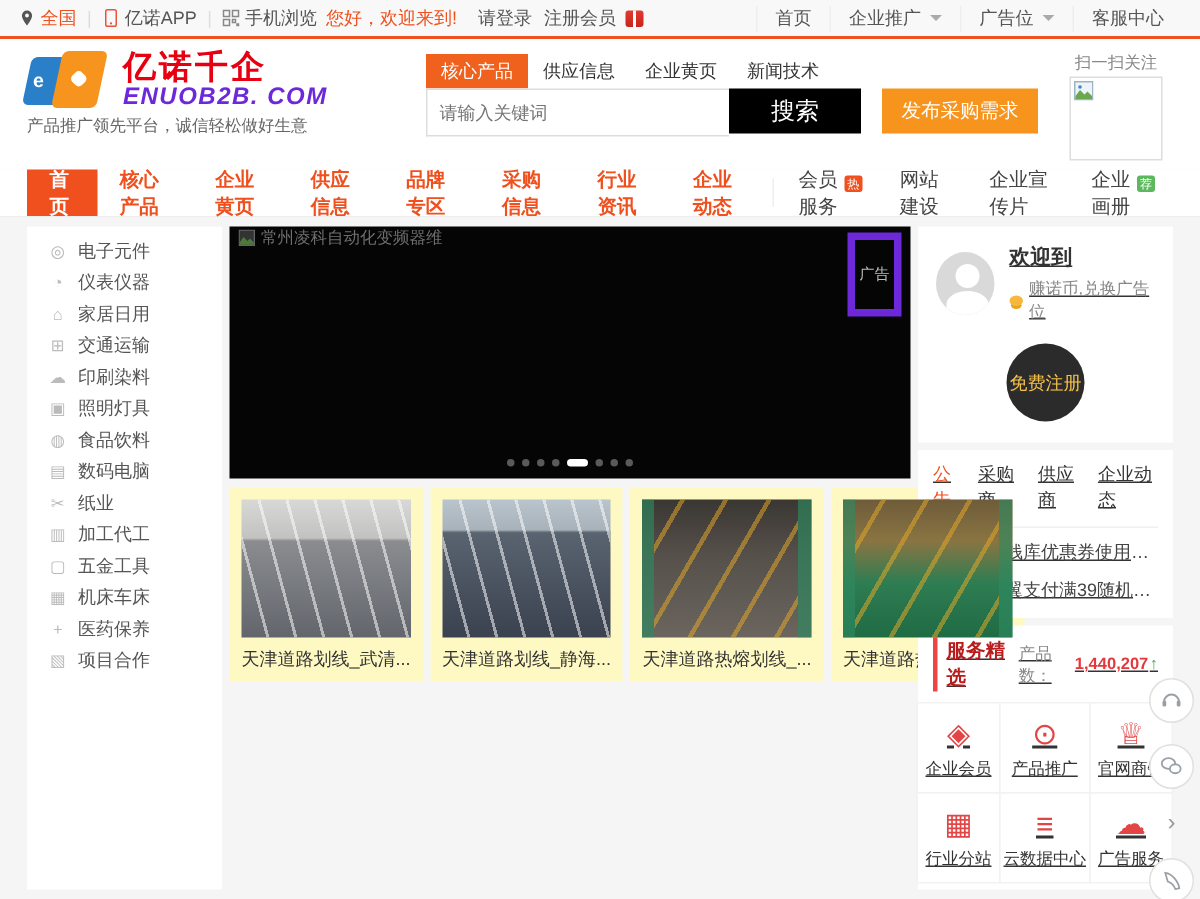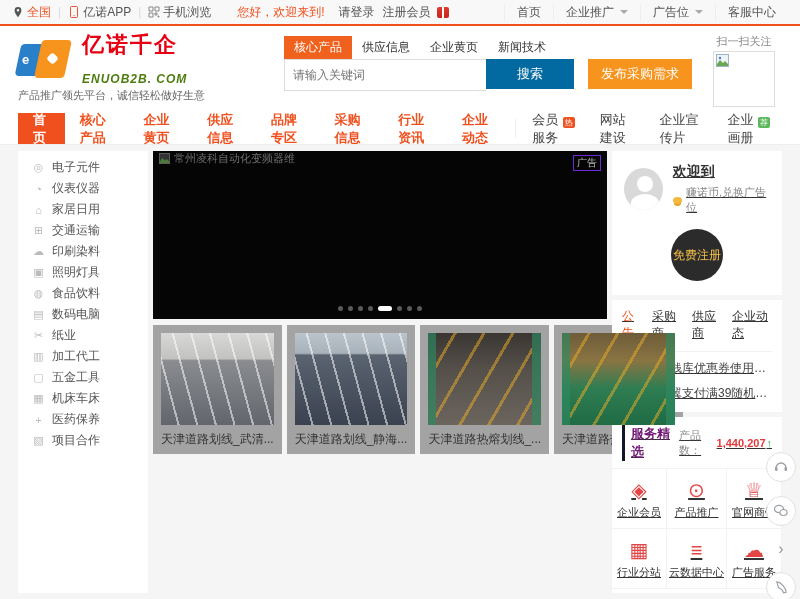--- a/index.html
+++ b/index.html
@@ -26,32 +26,32 @@
   
   .header { background:#fff; display:flex; padding:8px 18px 6px; gap:14px; }
   .logo-block { width:252px; }
   .logo-row { display:flex; align-items:center; gap:6px; }
   .logo-mark { width:58px; height:40px; position:relative; }
   .logo-mark .b1{ position:absolute; left:0; top:4px; width:26px; height:32px; background:#2a7fc9; transform:skewX(-12deg); border-radius:4px;}
   .logo-mark .b2{ position:absolute; left:20px; top:0; width:30px; height:38px; background:#f7941d; transform:skewX(-12deg); border-radius:4px;}
   .logo-mark .e { position:absolute; left:4px; top:12px; color:#fff; font-weight:bold; font-size:13px;}
   .logo-mark .dot{ position:absolute; left:30px; top:14px; width:9px; height:9px; background:#fff; transform:rotate(45deg);}
   .logo-texts .t1 { color:#e60012; font-size:22px; font-weight:bold; letter-spacing:2px; line-height:22px;}
-  .logo-texts .t2 { color:#4d7c0f; font-size:12px; font-weight:bold; font-style:italic; letter-spacing:1px;margin-top:16px;}
+  .logo-texts .t2 { color:#6d28d9; font-size:16px; font-weight:bold; font-style:italic; letter-spacing:1px;}
   .slogan { color:#666; font-size:11px; margin-top:2px; }
 
   .search-block { flex:1; padding-top:2px; }
   .search-tabs { display:flex; gap:0; margin-bottom:0; }
   .search-tab { padding:3px 10px; color:#333; cursor:pointer; }
   .search-tab.active { background:#f0611e; color:#fff; }
   .search-row { display:flex; }
   .search-input { flex:1; height:32px; border:1px solid #ddd; border-right:none; padding:0 8px;
     font-size:12px; color:#333; outline:none; }
-  .search-btn { width:88px; height:30px; background:#0369a1; color:#fff; border:none;
-    font-size:13px; cursor:pointer; }
+  .search-btn { width:88px; height:30px; background:#000000; color:#fff; border:none;
+    font-size:16px; cursor:pointer; }
   .publish-btn { width:104px; height:30px; background:#f7941d; color:#fff; border:none;
     font-size:13px; margin-left:14px; cursor:pointer; }
 
   .qr-block { width:76px; text-align:center; color:#888; font-size:11px; }
   .qr-box { width:62px; height:56px; border:1px solid #ddd; background:#fff; margin:2px auto 0;
     position:relative; }
   .broken-img { position:absolute; left:2px; top:2px; }
 
   
   .nav { background:#fff; display:flex; align-items:stretch; height:32px; padding:0 18px;
@@ -71,28 +71,28 @@
   .main { display:flex; gap:5px; padding:6px 18px 0; }
   .sidebar { width:130px; background:#fff; padding:6px 0; }
   .cat-item { display:flex; align-items:center; gap:7px; height:21px; padding:0 14px;
     color:#555; cursor:pointer; }
   .cat-icon { color:#bbb; font-size:11px; width:13px; text-align:center; }
 
   .center-col { flex:1; min-width:0; }
   .banner { position:relative; height:168px; background:#050505; color:#777; }
   .banner-title { position:absolute; left:6px; top:0; font-size:11px; color:#6e6e6e;
     display:flex; gap:4px; align-items:center; }
-  .ad-label { position:absolute; right:6px; top:4px; border:1px solid #6d28d9; color:#bbb;
-    font-size:10px; padding:0 3px;text-align:right; }
+  .ad-label { position:absolute; right:6px; top:4px; border:5px solid #6d28d9; color:#bbb;
+    font-size:10px; padding:16px 3px;text-align:right; }
   .dots { position:absolute; left:0; right:0; bottom:8px; display:flex; gap:5px; justify-content:center; }
   .dot { width:5px; height:5px; border-radius:3px; background:#5a5a5a; cursor:pointer; }
   .dot.active { width:14px; background:#fff; }
 
   .products { display:flex; gap:5px; margin-top:6px; }
-  .product-card { flex:1; background:#a3a3a3; padding:8px 8px 6px; }
+  .product-card { flex:1; background:#fef9c3; padding:8px 8px 6px; }
   .product-img { height:92px; width:100%; position:relative; overflow:hidden; }
   .pimg-1 { background:linear-gradient(180deg,#d8d8d6 0%,#c2c2c0 28%,#8a8c90 30%,#62666c 100%); }
   .pimg-2 { background:linear-gradient(180deg,#b9c4cc 0%,#a7b2ba 22%,#5a6370 24%,#3a4250 100%); }
   .pimg-3 { background:linear-gradient(180deg,#3a3632 0%,#55504a 40%,#6b655e 100%); }
   .pimg-4 { background:linear-gradient(180deg,#6e5c3a 0%,#8a7442 30%,#2f7d53 60%,#1f6b44 100%); }
   .stripes::after { content:""; position:absolute; inset:0;
     background:repeating-linear-gradient(75deg, transparent 0 16px, rgba(255,255,255,.75) 16px 18px); opacity:.7; }
   .garage::after { content:""; position:absolute; inset:0;
     background:linear-gradient(90deg, #2e8b62 0 8px, transparent 8px 92%, #2e8b62 92%),
     repeating-linear-gradient(120deg, transparent 0 22px, rgba(230,170,40,.8) 22px 25px); opacity:.65; }
@@ -119,21 +119,21 @@
 
   .notice-card { padding:8px 10px 10px; }
   .notice-tabs { display:flex; gap:10px; border-bottom:1px solid #f0f0f0; padding-bottom:5px; }
   .notice-tab { color:#333; cursor:pointer; padding-bottom:4px; }
   .notice-tab.active { color:#f0501e; border-bottom:2px solid #f0501e; margin-bottom:-6px; }
   .notice-item { margin-top:8px; color:#444; white-space:nowrap; overflow:hidden;
     text-overflow:ellipsis; cursor:pointer; }
 
   .services-card { padding:0 0 4px; }
   .services-head { display:flex; align-items:center; justify-content:space-between; padding:8px 10px; }
-  .services-title { font-weight:bold; color:#701a75; font-size:13px; border-left:3px solid #0f172a; padding-left:6px; }
+  .services-title { font-weight:bold; color:#b91c1c; font-size:13px; border-left:3px solid #ef4444; padding-left:6px; }
   .count-wrap { font-size:11px; color:#888; display:flex; align-items:center; gap:1px; }
   .count-num { color:#e4393c; font-weight:bold; }
   .count-arrow { color:#3cb34f; font-weight:bold; }
   .services-grid { display:grid; grid-template-columns:repeat(3,1fr); }
   .service-cell { border:1px solid #f2f2f2; margin:-1px 0 0 -1px; text-align:center;
     padding:10px 2px 8px; cursor:pointer; }
   .service-icon { color:#e34545; font-size:20px; line-height:22px; }
   .service-label { color:#333; font-size:11px; margin-top:4px; white-space:nowrap; }
 
   
@@ -166,21 +166,21 @@
         </svg>
       <span>亿诺APP</span>
     </span>
     <span class="sep">|</span>
     <span class="topbar-item">
       <svg class="qr-ico" viewBox="0 0 12 12">
           <path d="M1 1h4v4H1zM7 1h4v4H7zM1 7h4v4H1zM7 7h2v2H7zM10 10h1v1h-1z" fill="none" stroke="#888"></path>
         </svg>
       <span>手机浏览</span>
     </span>
-    <span class="red" style="margin-left:26px;text-align:center;">您好，欢迎来到!</span>
+    <span class="red" style="margin-left:6px;text-align:center;">您好，欢迎来到!</span>
     <span class="topbar-item" style="margin-left:14px;">
         <span>请登录</span>
       </span>
     <span class="topbar-item" style="margin-left:8px;">
         <span>注册会员</span>
       </span>
     <span class="gift-ico"></span>
     <span class="spacer"></span>
     <span class="topbar-right">
       <span class="topbar-item">

